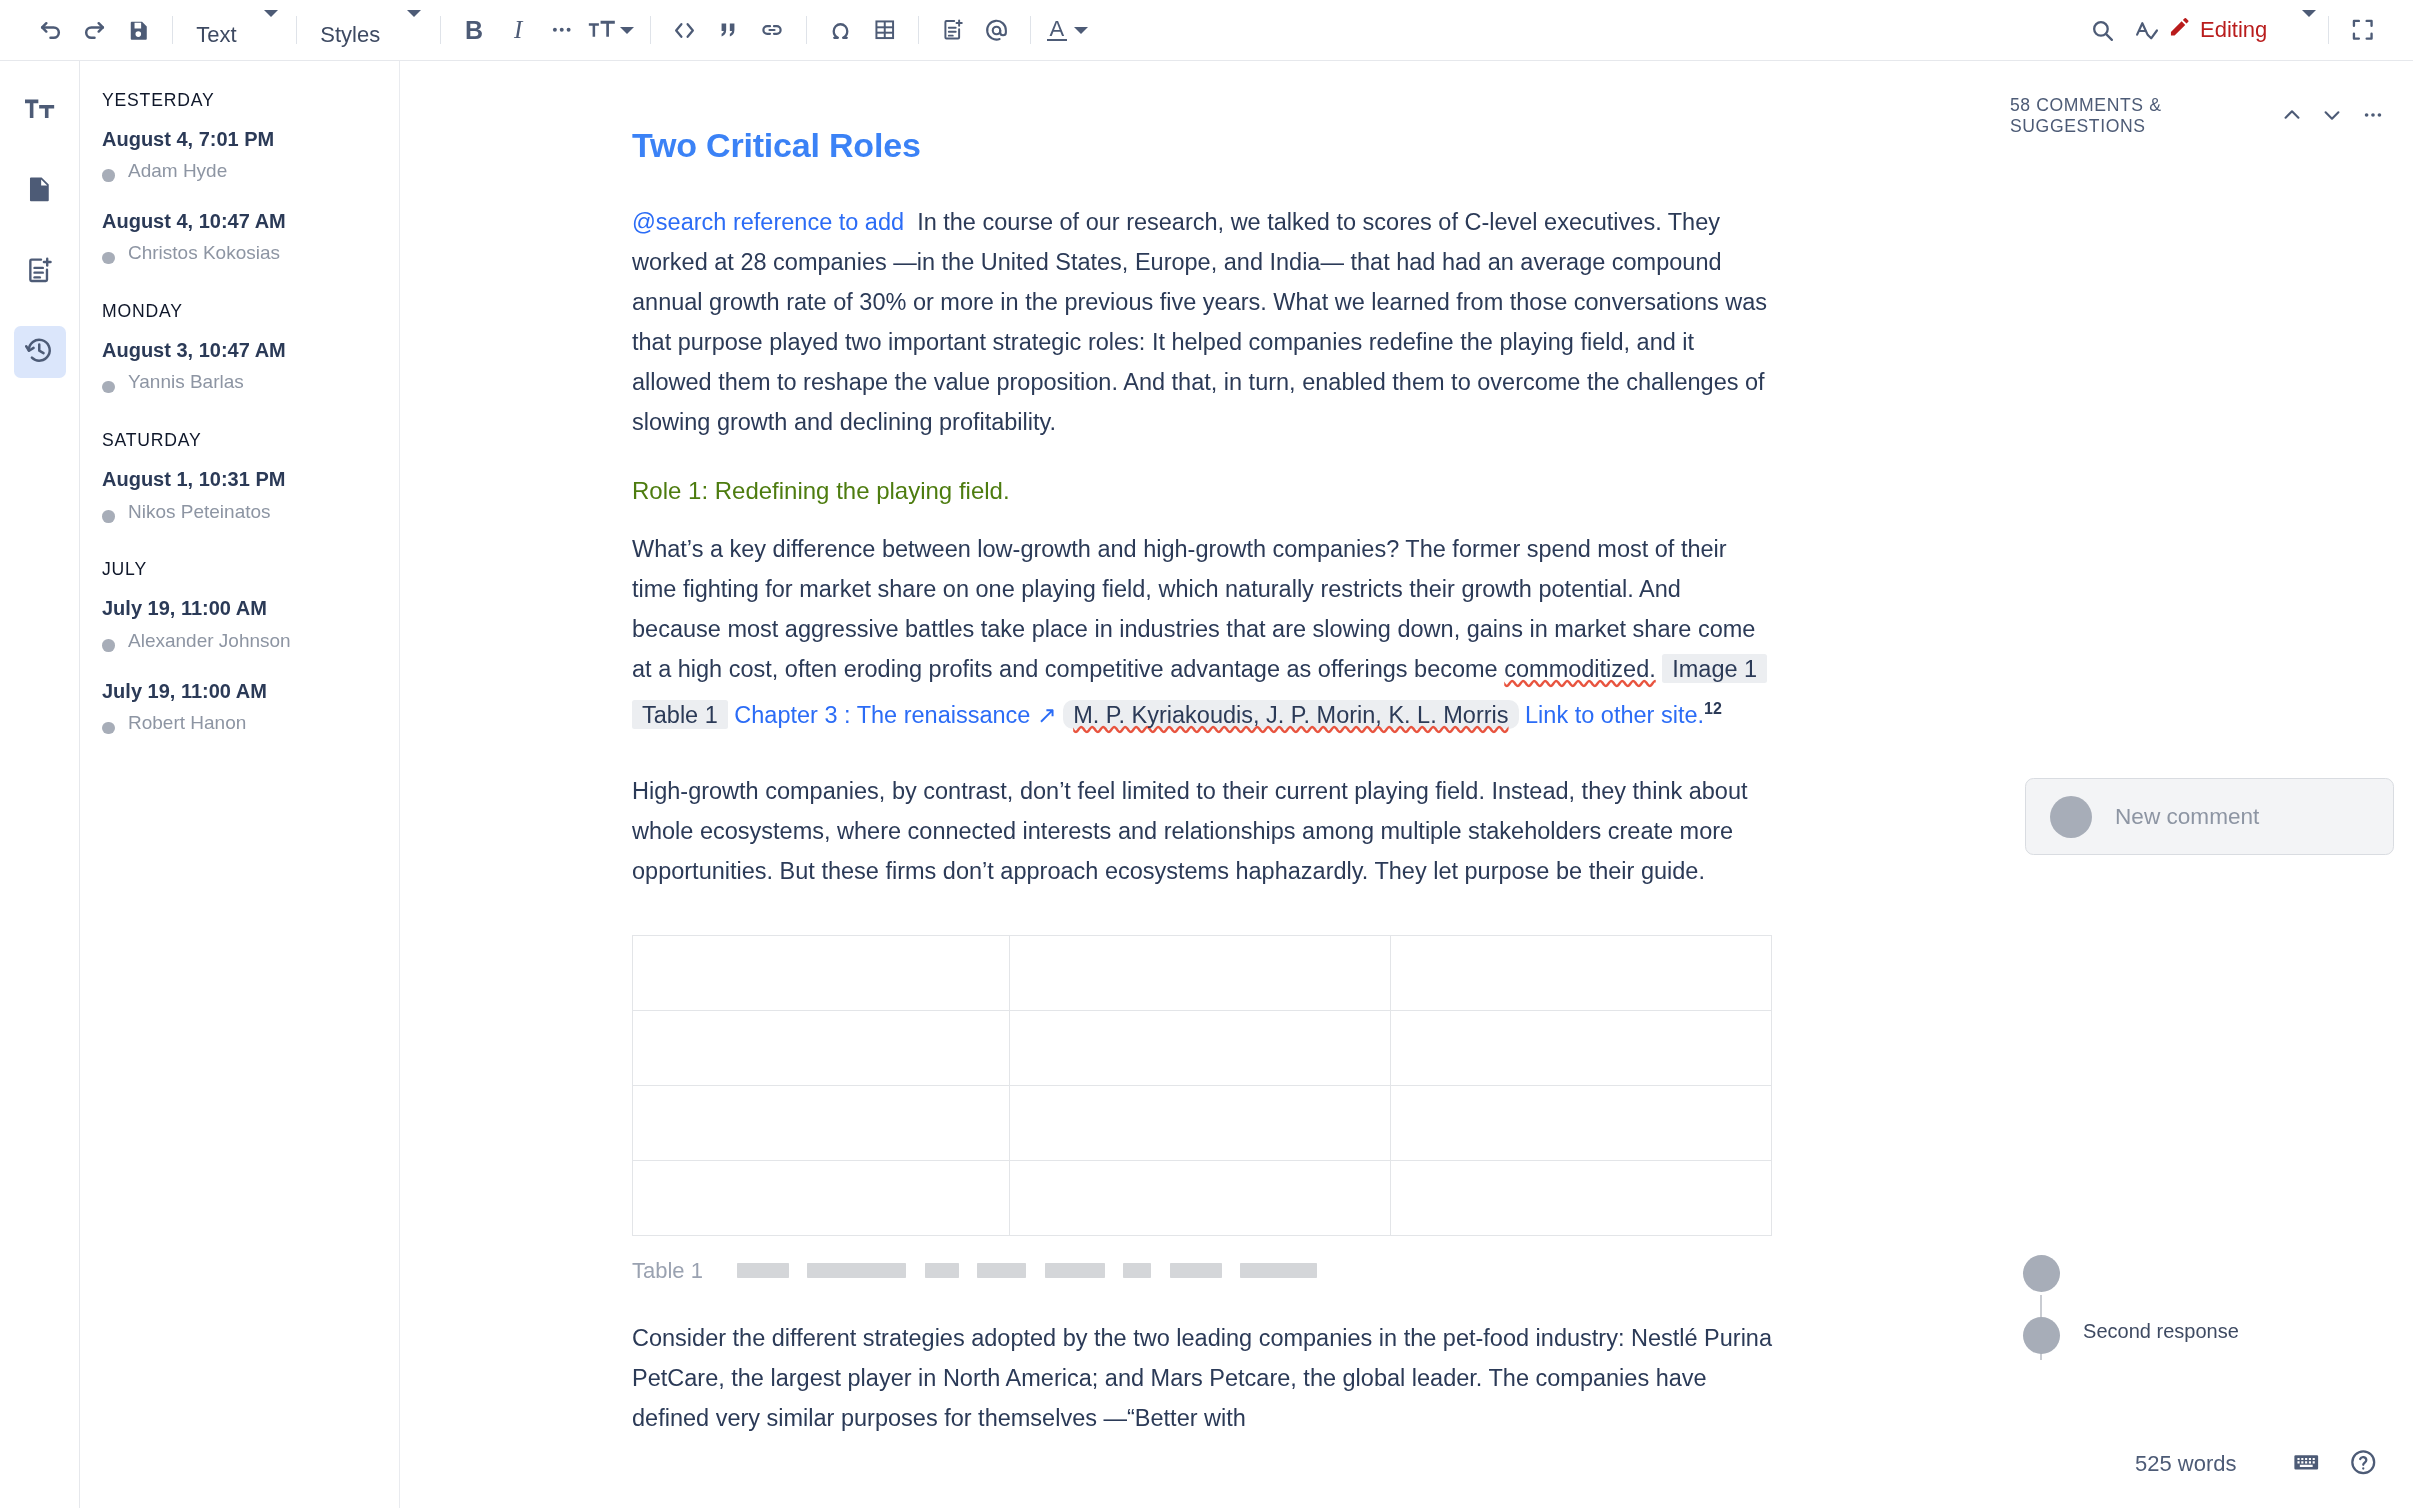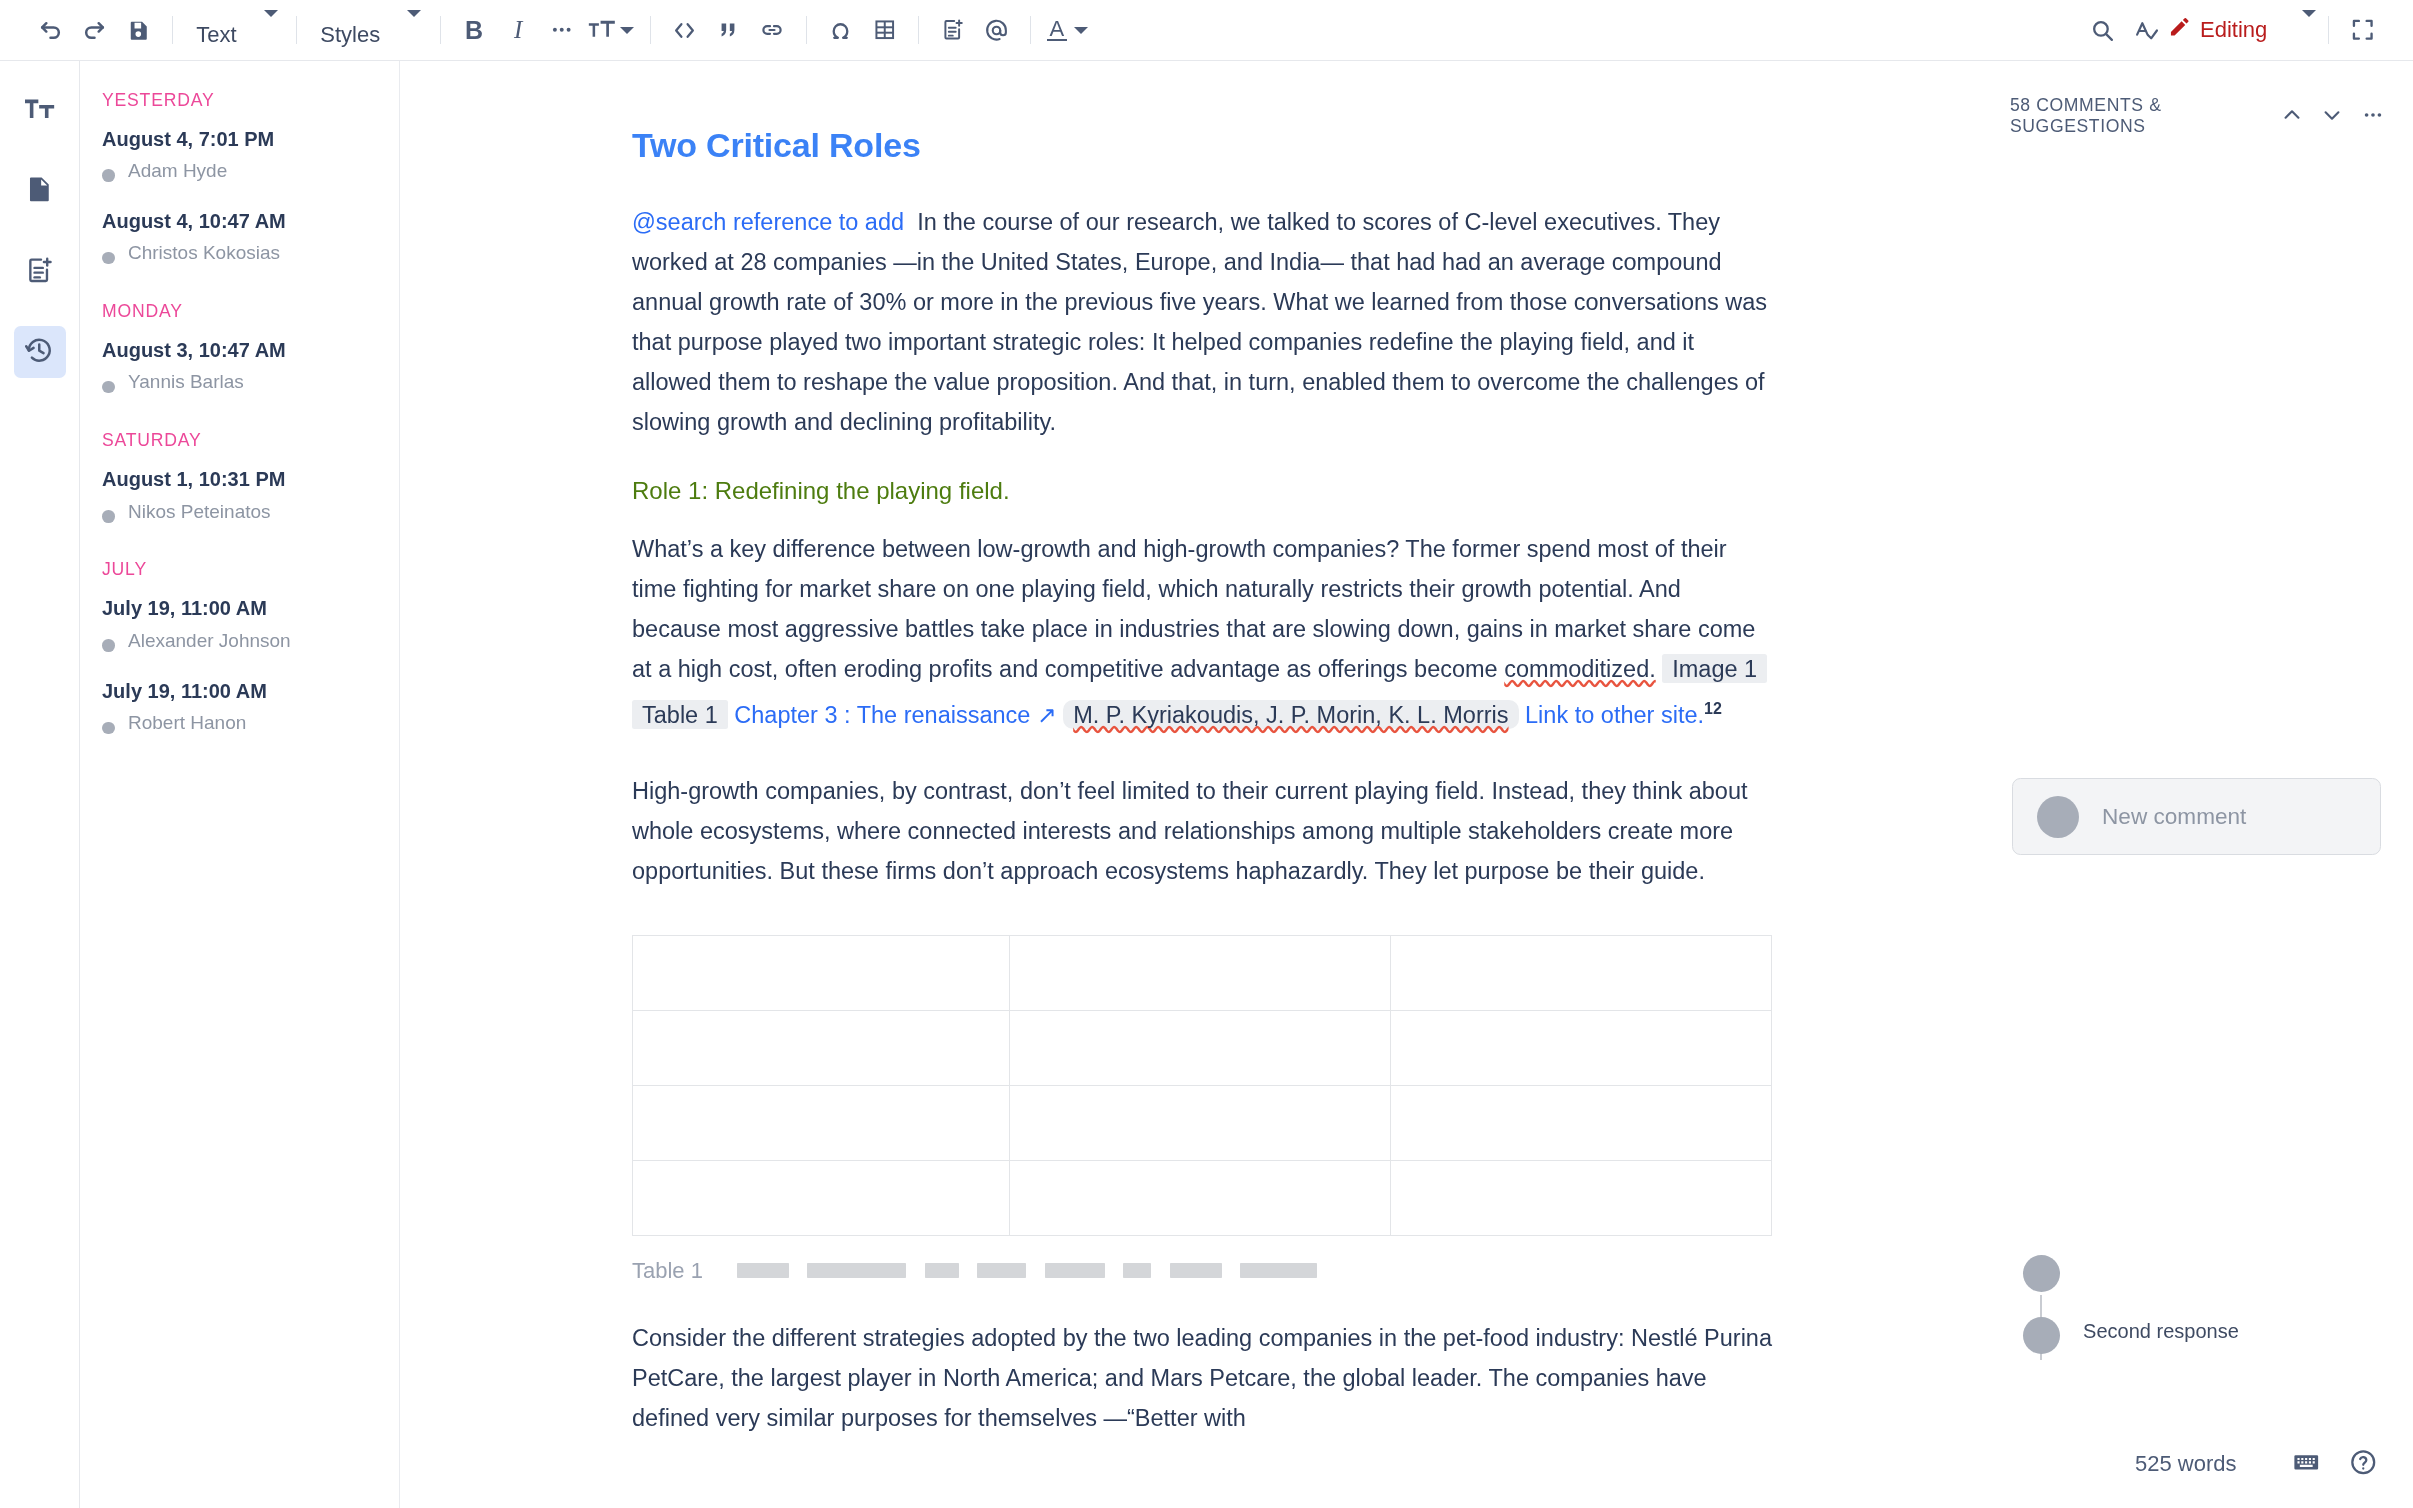--- a/index.html
+++ b/index.html
@@ -69,21 +69,21 @@
   .revisions {
     position: absolute; top: 61px; left: 80px;
     width: 320px; height: 1447px;
     background: #fff;
     border-right: 0.8px solid #e9ebef;
     padding: 28.5px 0 0 22px;
     overflow: hidden;
   }
   .rev-group-label {
     font-size: 17.6px; letter-spacing: 0.8px;
-    color: #ec4899; margin-bottom: 17px; text-transform: uppercase;
+    color: #0f172a; margin-bottom: 17px; text-transform: uppercase;
   }
   .rev-item { margin-bottom: 28.5px; }
   .rev-date {
     font-size: 20px; color: #2b3a57; font-weight: 700;
     margin-bottom: 9.2px;
   }
   .rev-author { display: flex; align-items: flex-end; }
   .rev-dot {
     width: 12.6px; height: 12.6px; border-radius: 50%;
     background: #a7adb8; margin-right: 13.4px; flex: none;
@@ -168,21 +168,21 @@
   .cm-head-label {
     font-size: 17.6px; letter-spacing: 0.6px; color: #4d5b76;
     text-transform: uppercase;
   }
   .cm-head-btn {
     width: 37px; height: 37px; margin-left: 8.4px;
     display: flex; align-items: center; justify-content: center;
     color: #4d5b76;
   }
   .cm-new {
-    position: absolute; top: 717px; left: 2px;
+    position: absolute; top: 717px; left: 15px;
     width: 369px; height: 77px;
     border: 0.8px solid #d9dce1; border-radius: 8.4px;
     background: #f3f4f6;
     display: flex; align-items: center; padding-left: 23.5px;
   }
   .cm-avatar {
     width: 42px; height: 42px; border-radius: 50%;
     background: #a7adb8; flex: none;
   }
   .cm-new-label {

